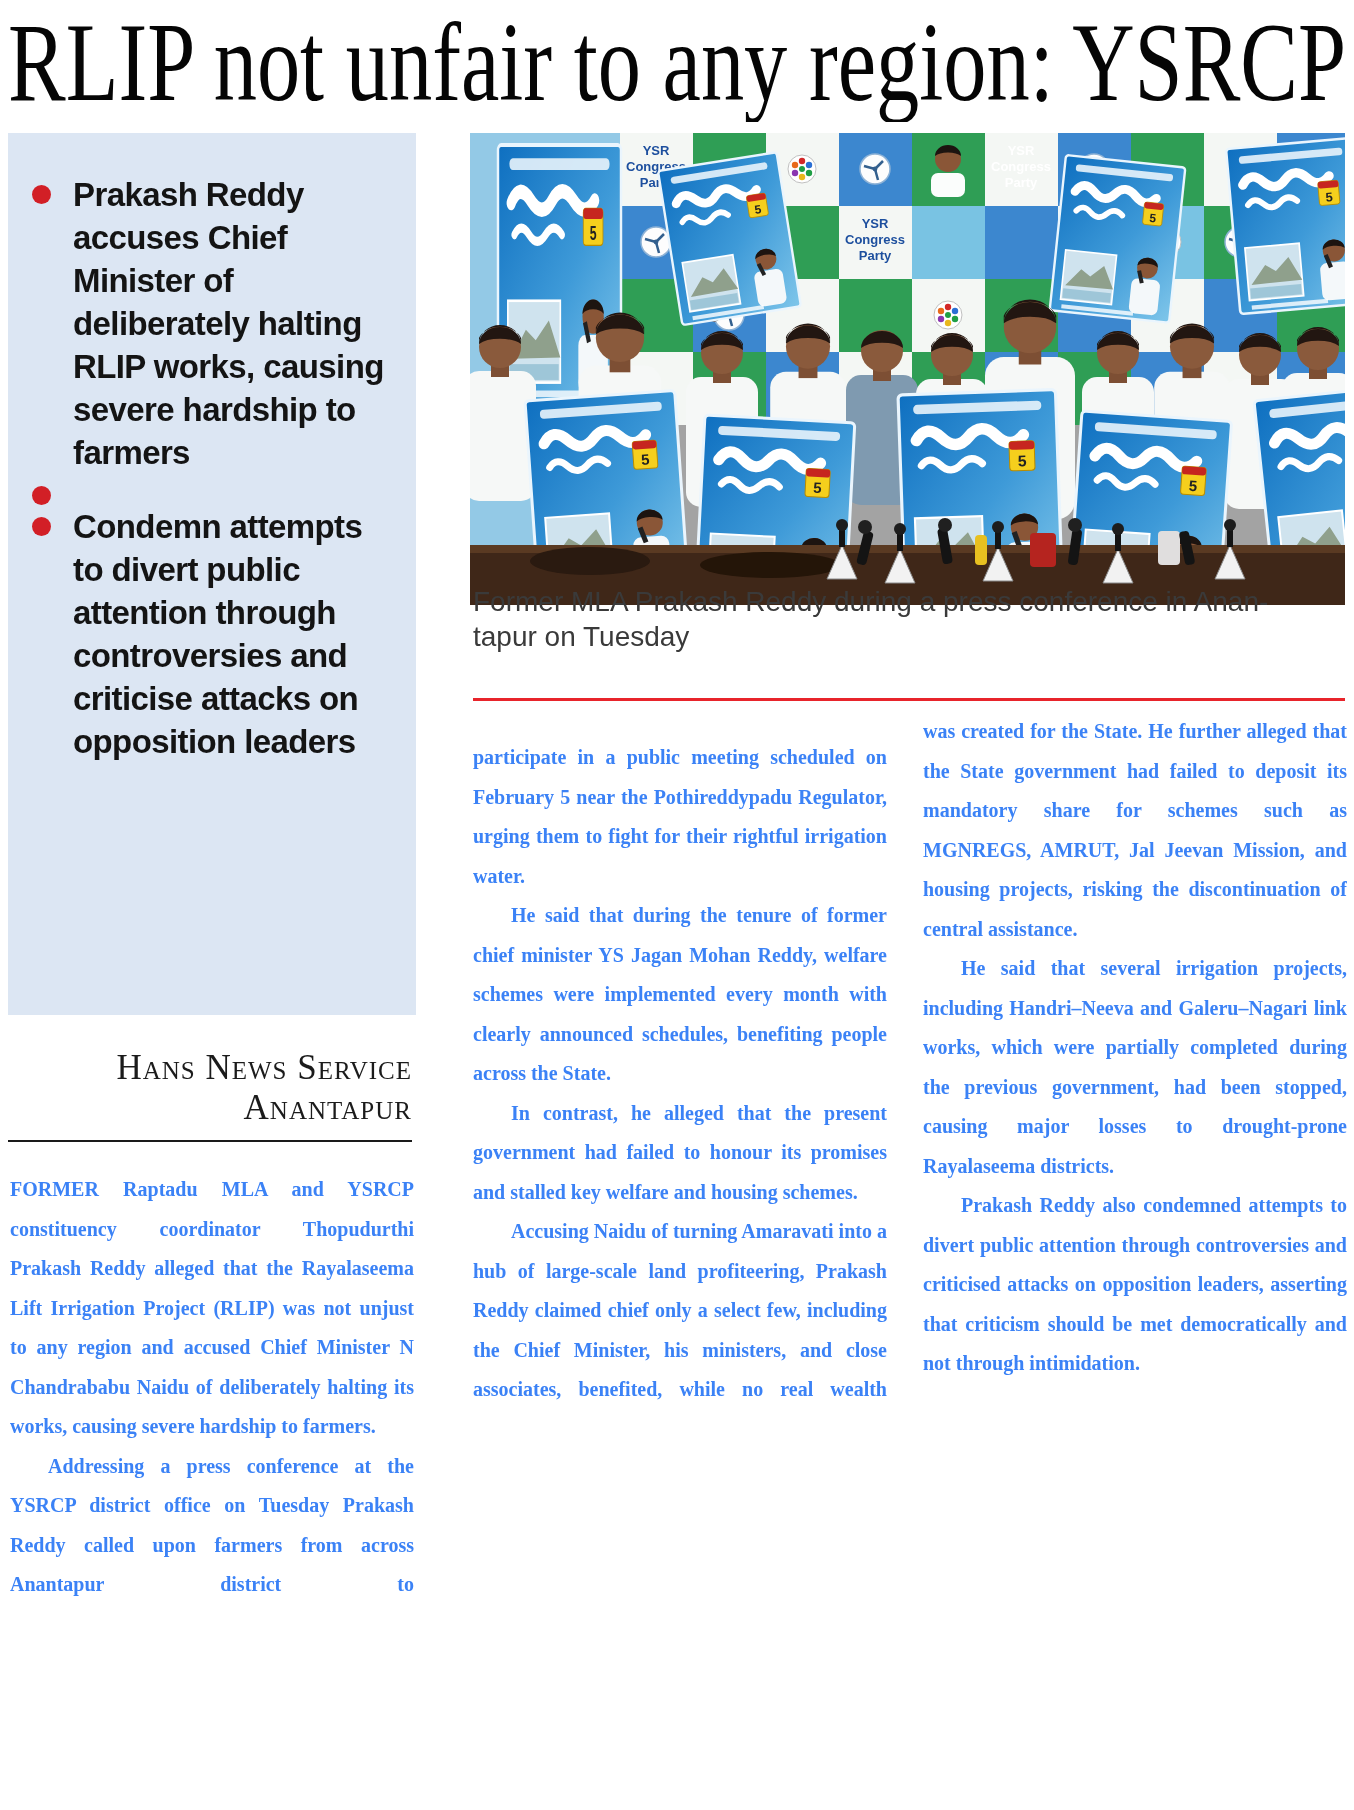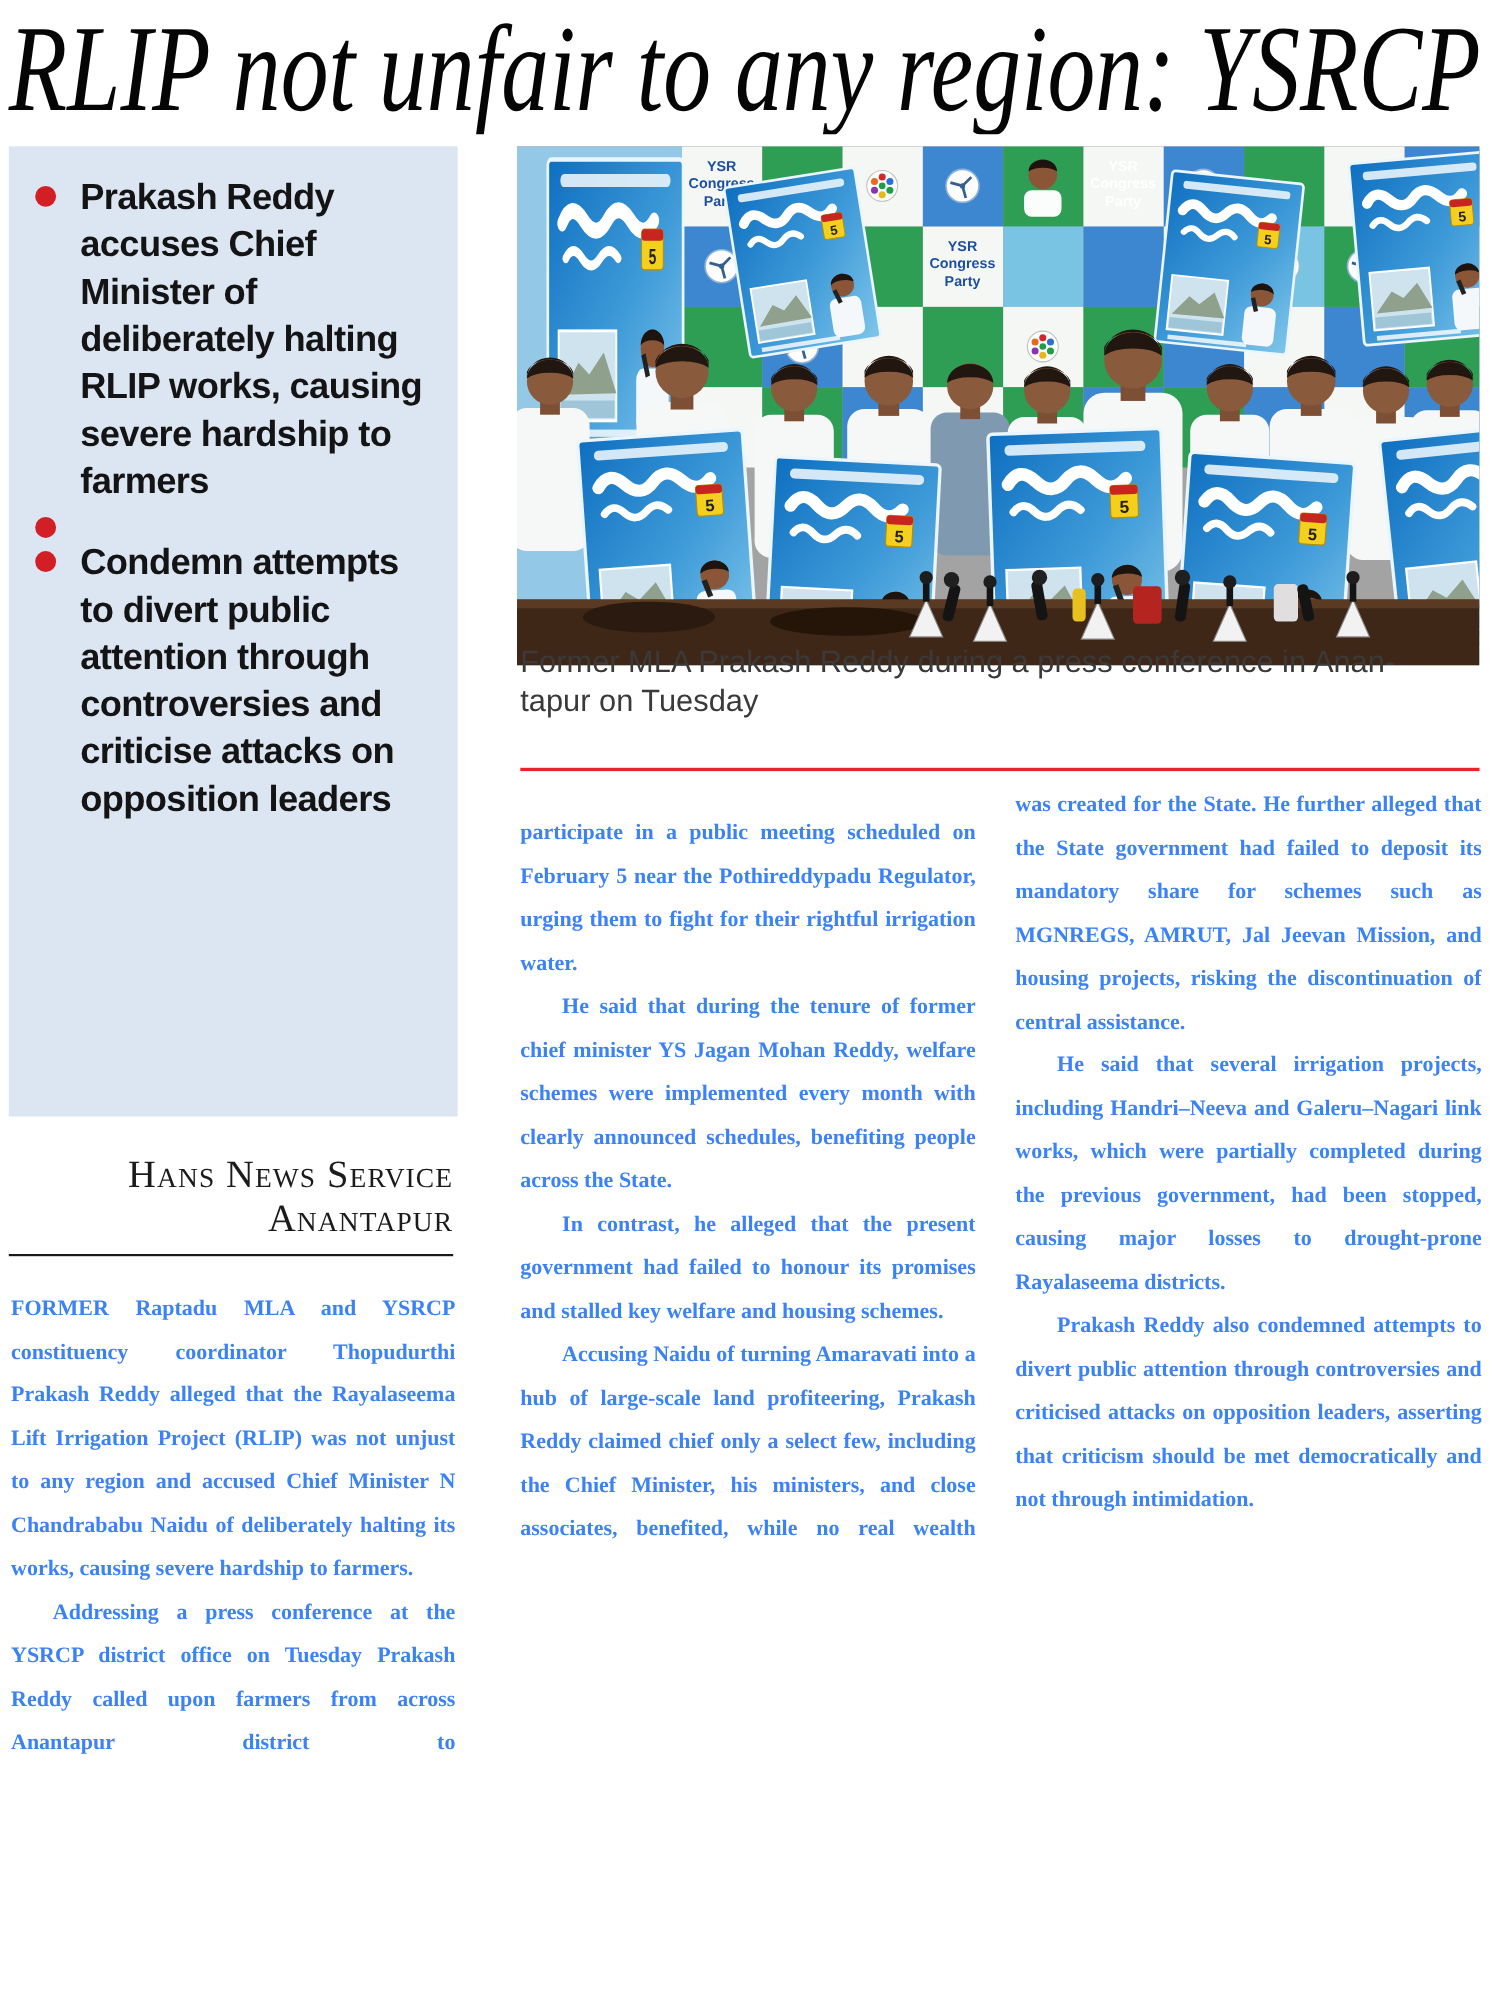--- a/index.html
+++ b/index.html
@@ -1,24 +1,24 @@
 <!DOCTYPE html>
 <html><head>
 <meta charset="utf-8">
 <style>
   html,body{margin:0;padding:0;background:#ffffff;}
   body{width:1354px;height:1810px;position:relative;overflow:hidden;
        font-family:"Liberation Serif",serif;color:#0e0e0e;}
 
   
-  .headline-wrap{position:absolute;left:0;top:0;width:1354px;height:122px;font-style:italic;}
+  .headline-wrap{position:absolute;left:0;top:0;width:1354px;height:122px;}
 
   
   .highlights{position:absolute;left:8px;top:133px;width:408px;height:882px;
-              background:#dce6f3;box-sizing:border-box;padding:24px 6px 0 24px;}
+              background:#dce6f3;box-sizing:border-box;padding:40px 6px 0 24px;}
   .hl-item{display:flex;gap:22px;margin:0;}
   .hl-bullet{flex:0 0 auto;width:19px;height:19px;border-radius:50%;
              background:#d21f26;margin-top:12px;}
   .hl-text{font-family:"Liberation Sans",sans-serif;font-weight:bold;
            font-size:33px;line-height:43px;letter-spacing:-0.6px;color:#141414;
            white-space:pre-wrap;}
 
   
   .byline{position:absolute;left:8px;top:1048px;width:404px;text-align:right;
           font-variant:small-caps;font-size:35px;line-height:40px;color:#1b1b1b;

